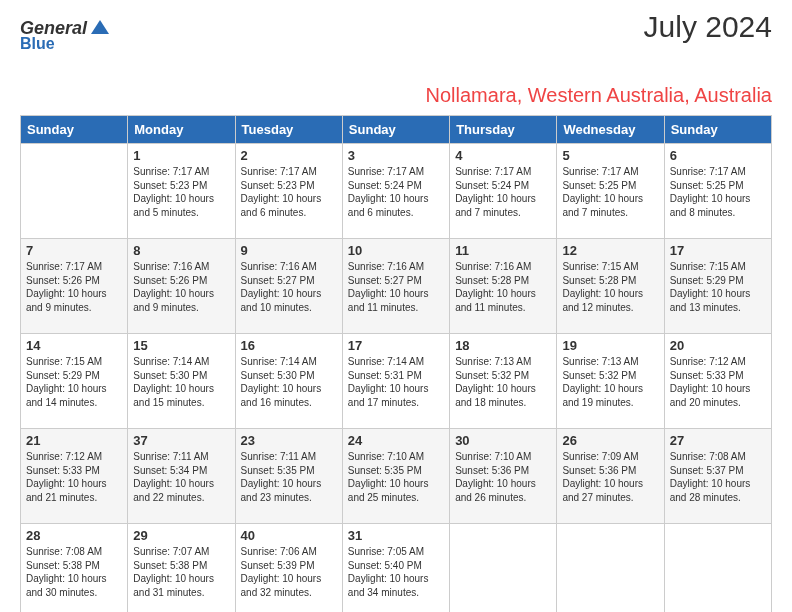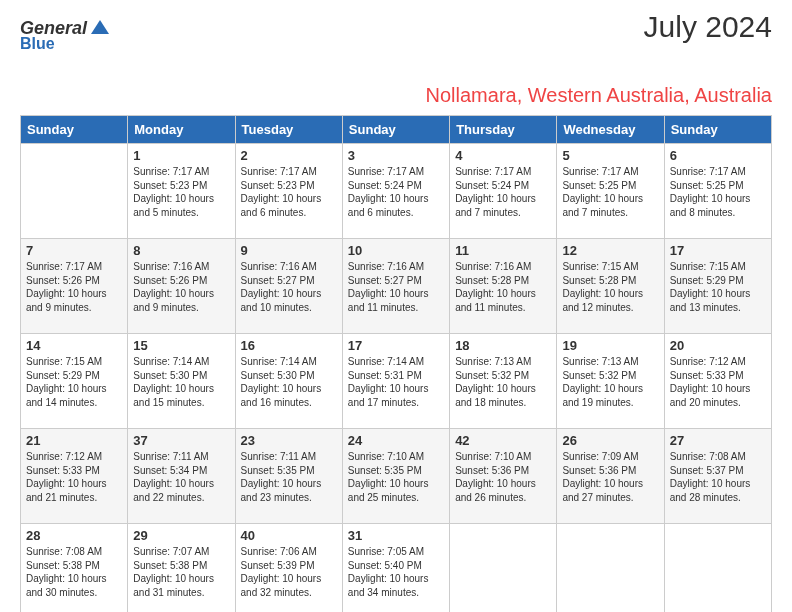--- a/index.html
+++ b/index.html
@@ -199,21 +199,21 @@
         </td>
         <td>
           <span class="day-number">23</span>
           <div class="day-info">Sunrise: 7:11 AM<br>Sunset: 5:35 PM<br>Daylight: 10 hours<br>and 23 minutes.</div>
         </td>
         <td>
           <span class="day-number">24</span>
           <div class="day-info">Sunrise: 7:10 AM<br>Sunset: 5:35 PM<br>Daylight: 10 hours<br>and 25 minutes.</div>
         </td>
         <td>
-          <span class="day-number">42</span>
+          <span class="day-number">30</span>
           <div class="day-info">Sunrise: 7:10 AM<br>Sunset: 5:36 PM<br>Daylight: 10 hours<br>and 26 minutes.</div>
         </td>
         <td>
           <span class="day-number">26</span>
           <div class="day-info">Sunrise: 7:09 AM<br>Sunset: 5:36 PM<br>Daylight: 10 hours<br>and 27 minutes.</div>
         </td>
         <td>
           <span class="day-number">27</span>
           <div class="day-info">Sunrise: 7:08 AM<br>Sunset: 5:37 PM<br>Daylight: 10 hours<br>and 28 minutes.</div>
         </td>

